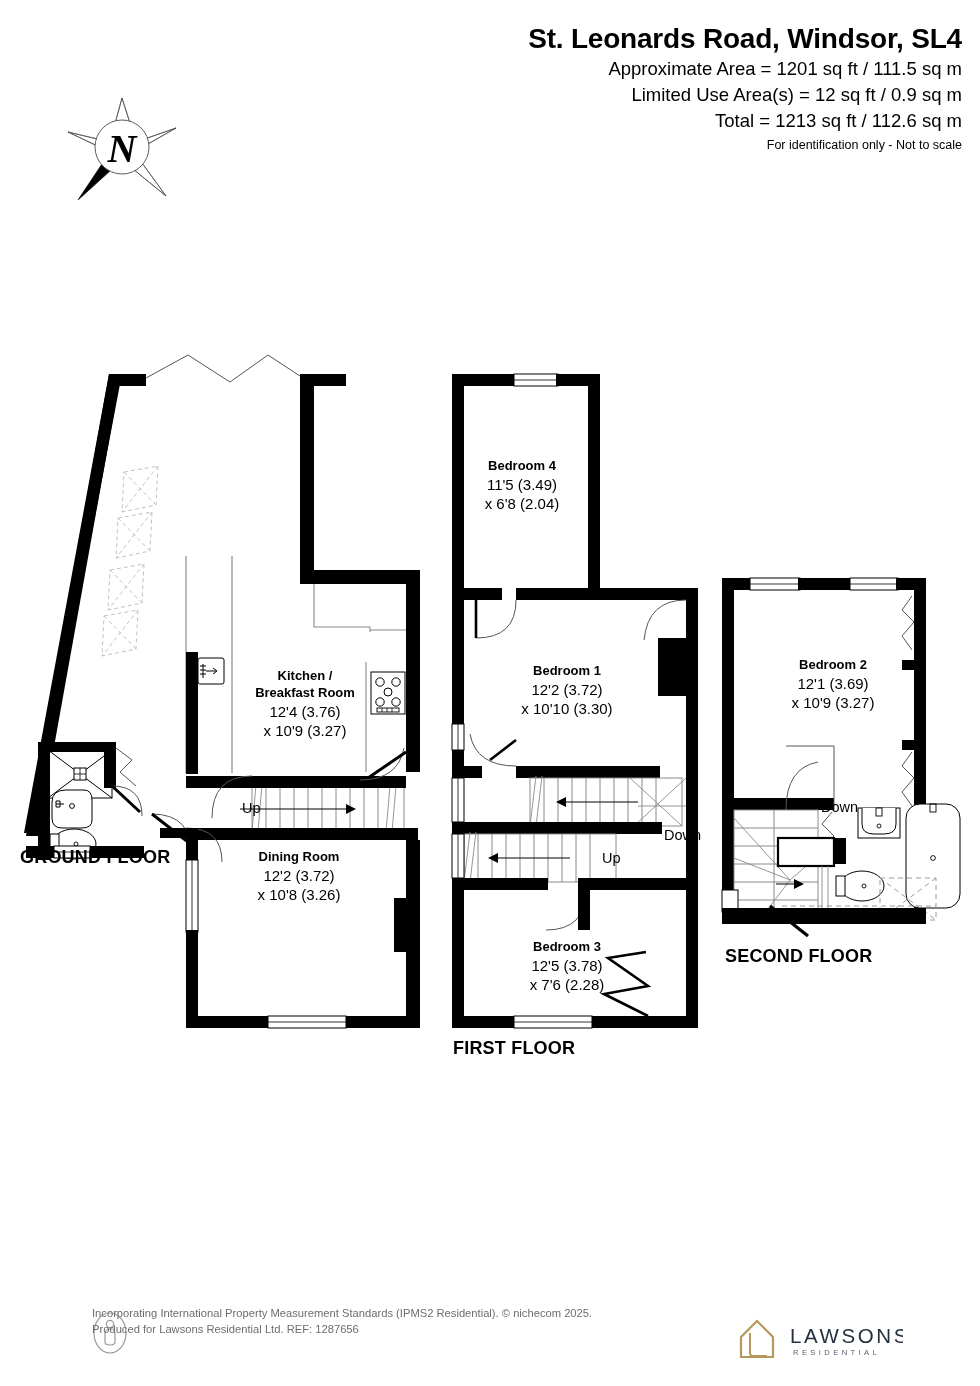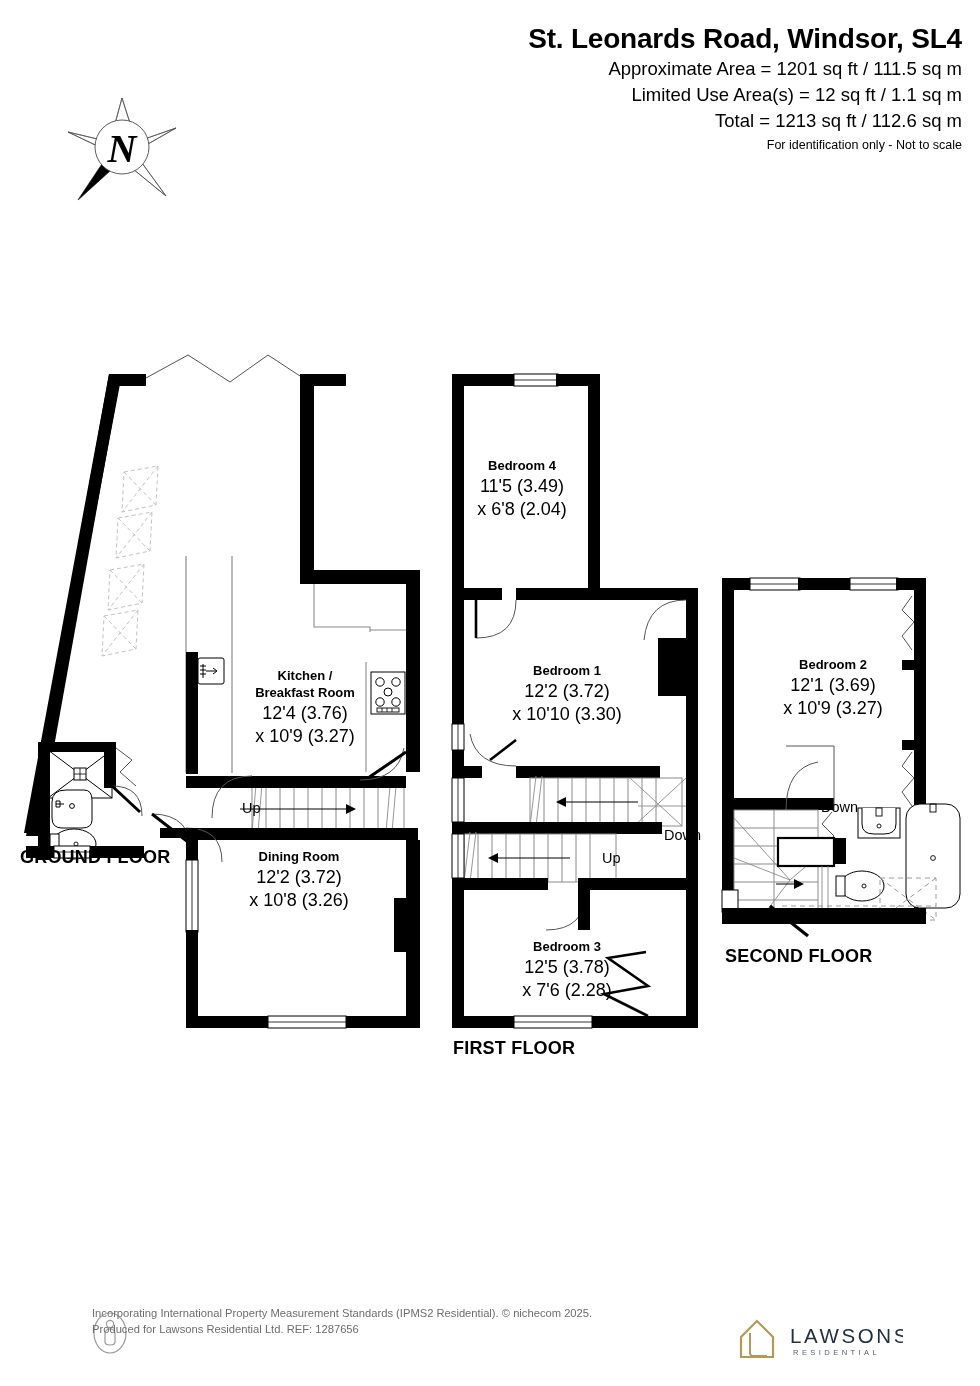--- a/index.html
+++ b/index.html
@@ -17,21 +17,21 @@
 
   
   #compass{position:absolute;left:62px;top:92px;width:120px;height:115px;}
 
   
   .floor-label{position:absolute;font-size:18px;font-weight:bold;letter-spacing:0.2px;white-space:nowrap;}
 
   
   .room{position:absolute;text-align:center;white-space:nowrap;line-height:1.30;}
   .room .rname{font-size:13px;font-weight:bold;}
-  .room .rdim{font-size:18px;}
+  .room .rdim{font-size:15px;}
 
   
   .stairword{position:absolute;font-size:14.5px;font-weight:normal;margin-left:28px;}
 
   
   #plan-svg{position:absolute;left:0;top:0;width:980px;height:1386px;}
 
   
   #footer{position:absolute;left:92px;top:1306px;width:600px;}
   #footer .fline{font-size:11.2px;color:#6d6d6d;line-height:1.42;white-space:nowrap;}
@@ -39,21 +39,21 @@
   #logo{position:absolute;left:733px;top:1309px;width:170px;height:52px;}
 </style>
 </head>
 <body>
 
 <div class="root">
 
   <div id="header-block">
     <div id="plan-title">St. Leonards Road, Windsor, SL4</div>
     <div class="area-line">Approximate Area = 1201 sq ft / 111.5 sq m</div>
-    <div class="area-line">Limited Use Area(s) = 12 sq ft / 1.1 sq m</div>
+    <div class="area-line">Limited Use Area(s) = 12 sq ft / 0.9 sq m</div>
     <div class="area-line">Total = 1213 sq ft / 112.6 sq m</div>
     <div id="disclaimer">For identification only - Not to scale</div>
   </div>
 
   <svg id="compass" viewBox="0 0 120 115">
     <g fill="none" stroke="#4a4a4a" stroke-width="0.7">
       <path d="M60 6 L74 50 L114 36 L72 60 L104 104 L60 68 L16 108 L48 60 L6 40 L48 50 Z"></path>
       <path d="M60 6 L48 50 M60 6 L74 50 M114 36 L72 60 M114 36 L74 50
                M104 104 L72 60 M104 104 L60 68 M16 108 L48 60 M16 108 L60 68
                M6 40 L48 60 M6 40 L48 50"></path>

